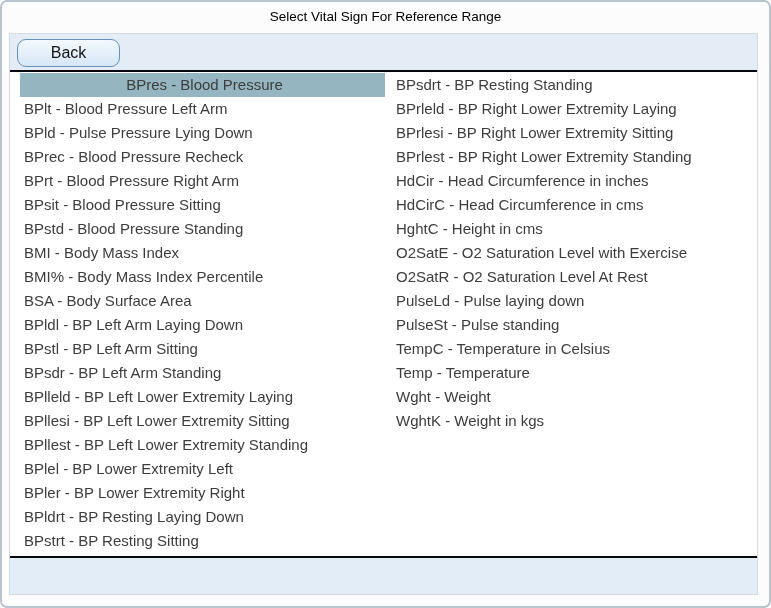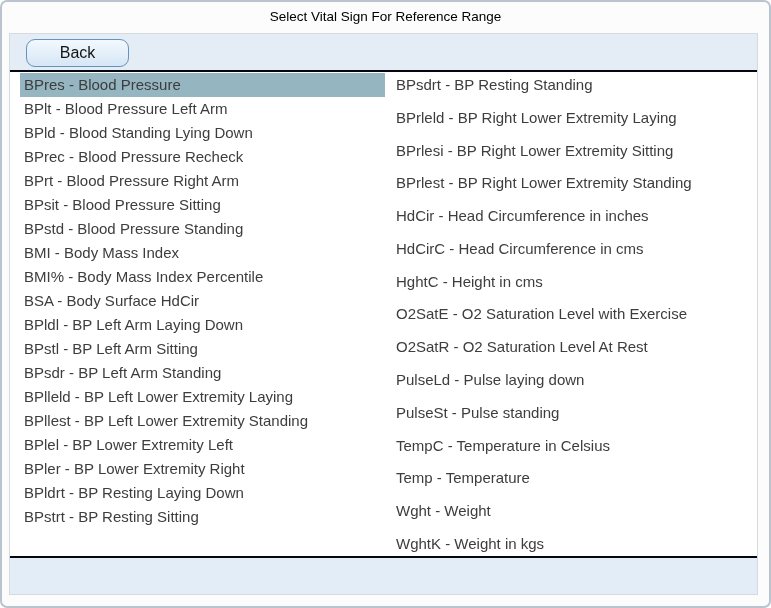--- a/index.html
+++ b/index.html
@@ -38,21 +38,21 @@
 
   .toolbar {
     height: 38px;
     background: var(--toolbar-bg, #e4ecf5);
     border-bottom: 2px solid var(--divider, #06060f);
     flex: 0 0 auto;
   }
 
   .back-button {
     display: block;
-    margin: 5px 0 0 16px;
+    margin: 5px 0 0 7px;
     width: 103px;
     height: 28px;
     border: 1px solid var(--button-border, #6593bf);
     border-radius: 9px;
     background: linear-gradient(var(--button-bg-top, #f3f9fe), var(--button-bg-bottom, #d6e6f5));
     font-family: "Liberation Sans", sans-serif;
     font-size: 16px;
     color: #141414;
     text-align: center;
     cursor: pointer;
@@ -62,33 +62,33 @@
   .list-area {
     flex: 1 1 auto;
     background: #ffffff;
     display: flex;
     padding: 1px 0 0 10px;
     overflow: hidden;
   }
 
   .col { display: flex; flex-direction: column; }
   .col-left  { width: 365px; margin-right: 7px; flex: 0 0 auto; }
-  .col-right { flex: 1 1 auto; justify-content: space-between; }
+  .col-right { flex: 1 1 auto; }
 
   .row {
     height: 24px;
     line-height: 24px;
     padding-left: 4px;
     font-size: 15px;
     color: var(--text, #3d3d3d);
     white-space: nowrap;
     overflow: hidden;
     cursor: default;
   }
-  .row.selected { background: var(--selection-bg, #95b5c0); }
+  .row.selected { background: var(--selection-bg, #95b5c0); text-align: center; }
 
   .footer {
     height: 38px;
     background: var(--footer-bg, #e2edf8);
     border-top: 2px solid var(--divider, #06060f);
     flex: 0 0 auto;
   }
 </style>
 </head>
 <body>
@@ -99,32 +99,33 @@
   <div class="panel">
     <div class="toolbar">
       <button class="back-button">Back</button>
     </div>
 
     <div class="list-area">
       <div class="col col-left">
 
       <div class="row selected">BPres - Blood Pressure</div>
           <div class="row">BPlt - Blood Pressure Left Arm</div>
-          <div class="row">BPld - Blood Standing Lying Down</div>
+          <div class="row">BPld - Pulse Pressure Lying Down</div>
           <div class="row">BPrec - Blood Pressure Recheck</div>
           <div class="row">BPrt - Blood Pressure Right Arm</div>
           <div class="row">BPsit - Blood Pressure Sitting</div>
           <div class="row">BPstd - Blood Pressure Standing</div>
           <div class="row">BMI - Body Mass Index</div>
           <div class="row">BMI% - Body Mass Index Percentile</div>
-          <div class="row">BSA - Body Surface HdCir</div>
+          <div class="row">BSA - Body Surface Area</div>
           <div class="row">BPldl - BP Left Arm Laying Down</div>
           <div class="row">BPstl - BP Left Arm Sitting</div>
           <div class="row">BPsdr - BP Left Arm Standing</div>
           <div class="row">BPlleld - BP Left Lower Extremity Laying</div>
+          <div class="row">BPllesi - BP Left Lower Extremity Sitting</div>
           <div class="row">BPllest - BP Left Lower Extremity Standing</div>
           <div class="row">BPlel - BP Lower Extremity Left</div>
           <div class="row">BPler - BP Lower Extremity Right</div>
           <div class="row">BPldrt - BP Resting Laying Down</div>
           <div class="row">BPstrt - BP Resting Sitting</div>
         </div>
       <div class="col col-right">
 
       <div class="row">BPsdrt - BP Resting Standing</div>
           <div class="row">BPrleld - BP Right Lower Extremity Laying</div>

